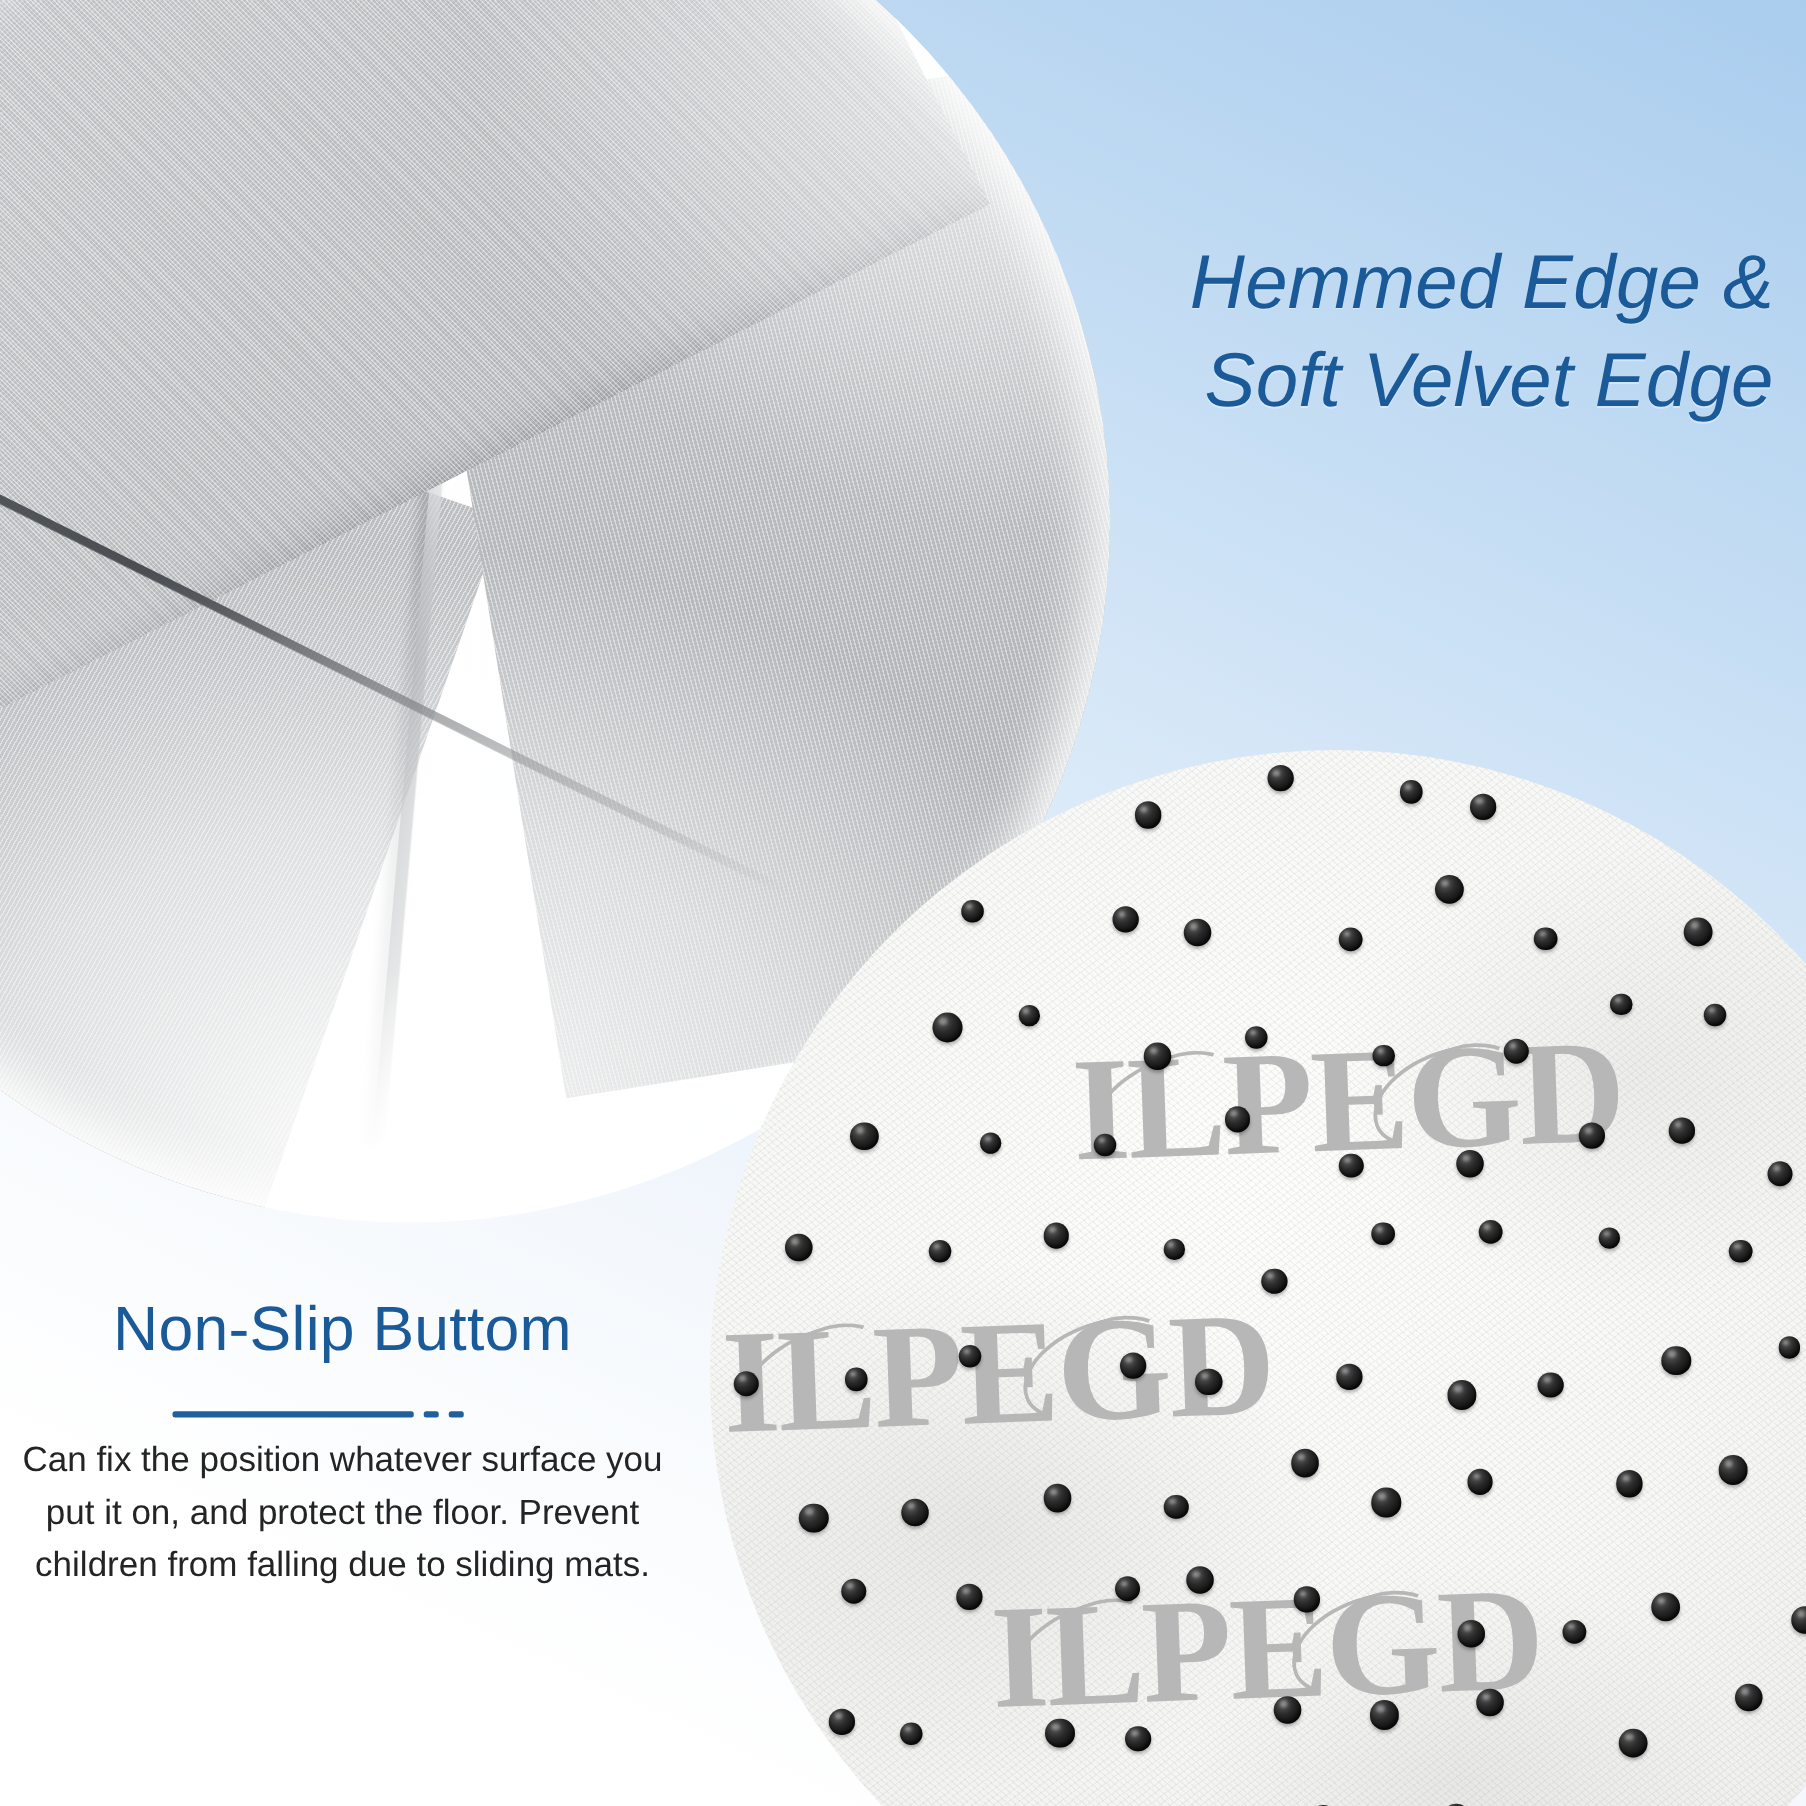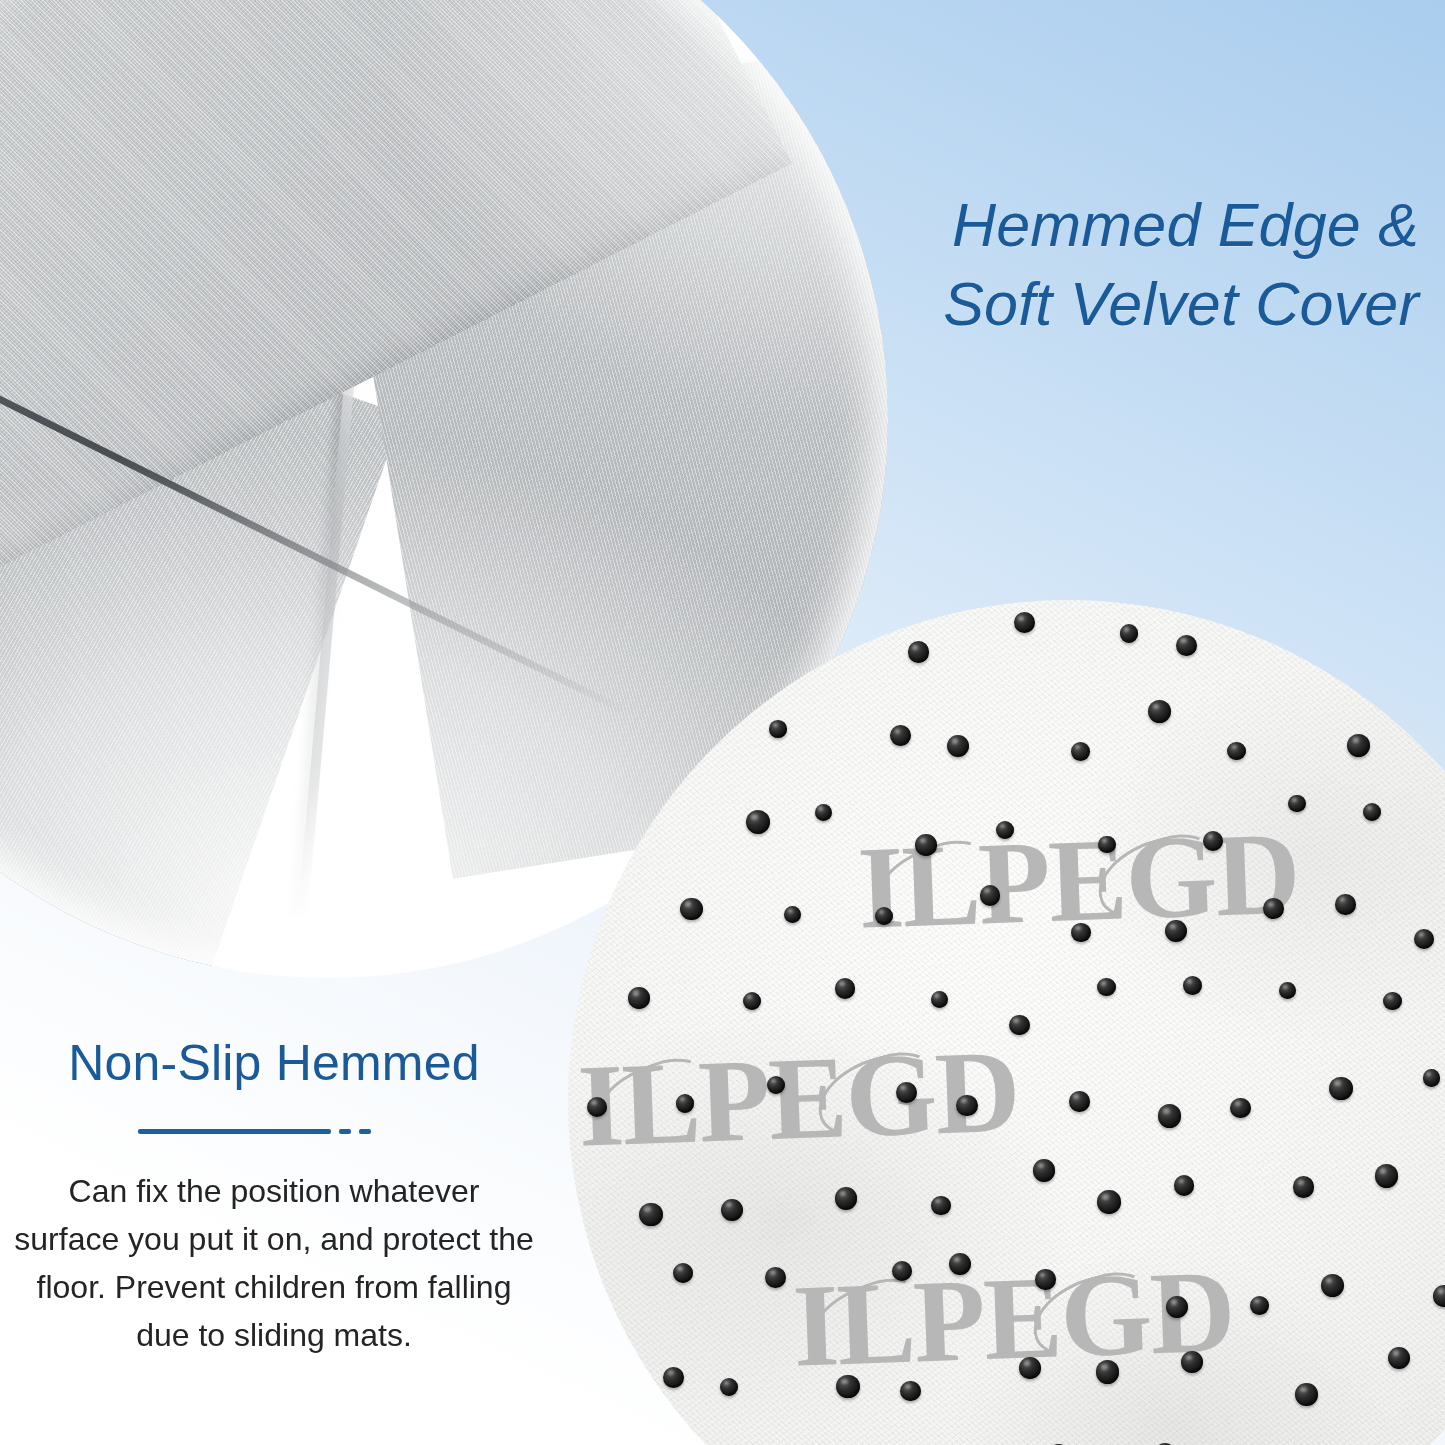--- a/index.html
+++ b/index.html
@@ -174,23 +174,22 @@
   }
   .divider .d1{
     position:absolute;left:325px;top:12px;width:12px;height:5px;
     background:#1f5f9d;border-radius:2px;
   }
   .divider .d2{
     position:absolute;left:345px;top:12px;width:12px;height:5px;
     background:#1f5f9d;border-radius:2px;
   }
   .feature-body{
-    margin-top:20px;
     color:#242424;
-    font-size:32px;line-height:1.50;font-weight:400;
+    font-size:28px;line-height:1.50;font-weight:400;
   }
 </style>
 </head>
 <body>
 
 <div class="stage">
 
   <div class="circle-top">
     <div class="cushion">
       <div class="c-side-left"></div>
@@ -199,21 +198,21 @@
       <div class="c-seam"></div>
       <div class="c-top-face"></div>
       <div class="c-hem"></div>
     </div>
     <div class="c-vignette"></div>
     <div class="c-inner-edge"></div>
   </div>
 
   <div class="headline">
     <div>Hemmed Edge &amp;</div>
-    <div>Soft Velvet Cover</div>
+    <div>Soft Velvet Edge</div>
   </div>
 
   <div class="circle-bot">
     <div class="felt-texture"></div>
     <div id="wm-layer">
         <div class="logo" style="left: 290px; top: 222px; font-size: 118px; transform: rotate(-2deg);">ILPEGD<span class="swash" style="left: 11.8px; top: 21.24px; width: 118px; height: 68.44px;"></span><span class="swash" style="left: 238.36px; top: 21.24px; width: 118px; height: 68.44px; transform: rotate(-14deg);"></span></div>
         <div class="logo" style="left: 10px; top: 440px; font-size: 118px; transform: rotate(-2deg);">ILPEGD<span class="swash" style="left: 11.8px; top: 21.24px; width: 118px; height: 68.44px;"></span><span class="swash" style="left: 238.36px; top: 21.24px; width: 118px; height: 68.44px; transform: rotate(-14deg);"></span></div>
         <div class="logo" style="left: 225px; top: 660px; font-size: 118px; transform: rotate(-2deg);">ILPEGD<span class="swash" style="left: 11.8px; top: 21.24px; width: 118px; height: 68.44px;"></span><span class="swash" style="left: 238.36px; top: 21.24px; width: 118px; height: 68.44px; transform: rotate(-14deg);"></span></div>
       </div>
     <div id="dot-layer">
@@ -290,21 +289,21 @@
         <span class="dot" style="left: 528.12px; top: 760.47px; width: 23.1541px; height: 23.1541px;"></span>
         <span class="dot" style="left: 613.03px; top: 751.253px; width: 21.7085px; height: 21.7085px;"></span>
         <span class="dot" style="left: 727.454px; top: 783.358px; width: 22.703px; height: 22.703px;"></span>
         <span class="dot" style="left: 820.191px; top: 746.827px; width: 22.2364px; height: 22.2364px;"></span>
         <span class="dot" style="left: 480.197px; top: 844.435px; width: 20.4374px; height: 20.4374px;"></span>
         <span class="dot" style="left: 586.144px; top: 842.833px; width: 22.0294px; height: 22.0294px;"></span>
       </div>
   </div>
 
   <div class="feature">
-    <div class="feature-title">Non-Slip Hemmed</div>
+    <div class="feature-title">Non-Slip Buttom</div>
     <div class="divider">
       <span class="bar"></span>
       <span class="d1"></span>
       <span class="d2"></span>
     </div>
     <div class="feature-body">Can fix the position whatever surface you put it on, and protect the floor. Prevent children from falling due to sliding mats.</div>
   </div>
 
 </div>
 

